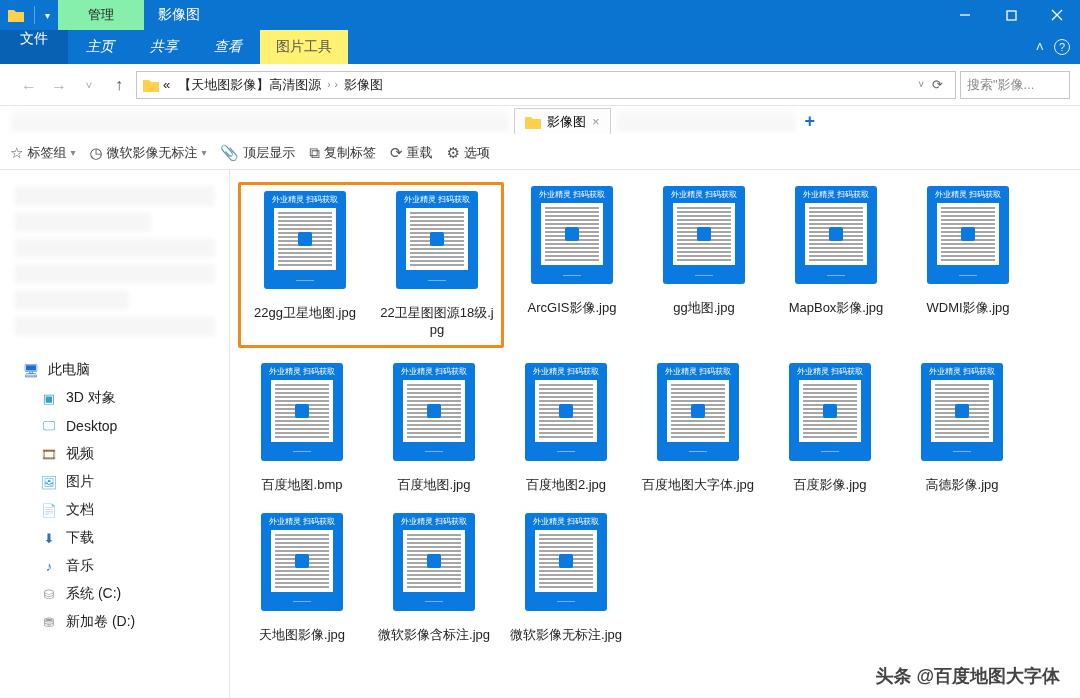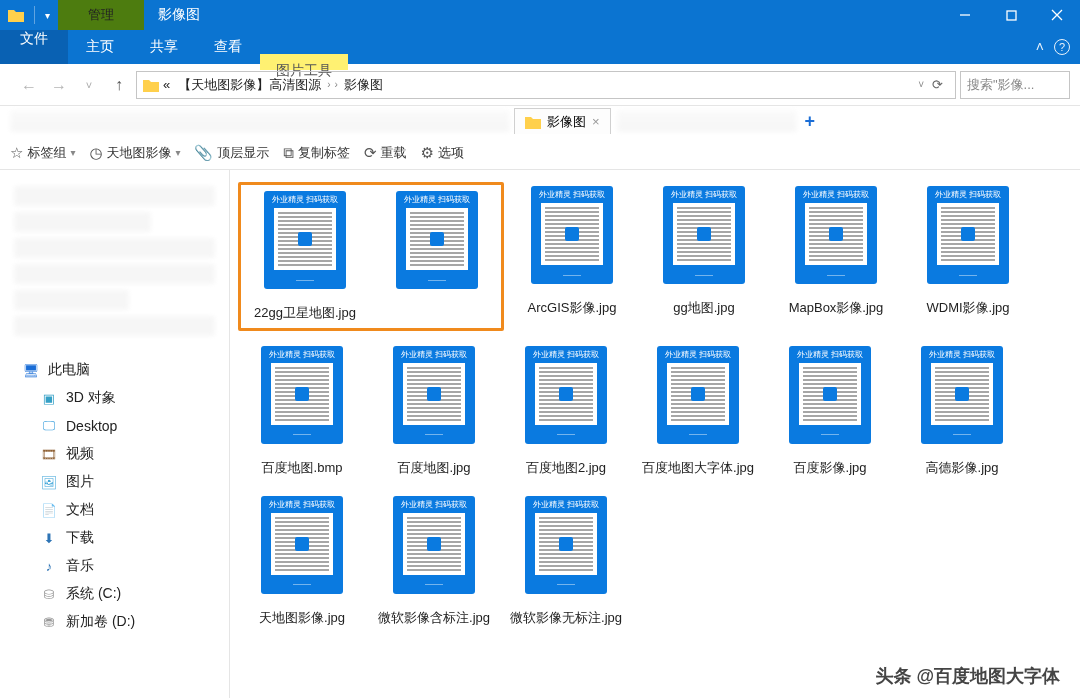--- a/index.html
+++ b/index.html
@@ -1,29 +1,29 @@
 <!DOCTYPE html>
 <html><head>
 <meta charset="utf-8">
 <style>
 * { box-sizing: border-box; margin: 0; padding: 0; font-family: "Microsoft YaHei", "Segoe UI", sans-serif; }
 body { width: 1080px; height: 698px; background: #fff; overflow: hidden; font-size: 13px; }
 
 .titlebar { height: 30px; background: #0b74d1; display: flex; align-items: stretch; color: #fff; }
 .titlebar .app-btns { display: flex; align-items: center; padding: 0 8px; gap: 6px; }
 .titlebar .sep { width: 1px; height: 18px; background: rgba(255,255,255,.35); margin: 6px 4px; align-self: center;}
-.titlebar .tab-manage { background: #4d7c0f; color: #222; padding: 6px 30px 0; font-size: 13px; }
+.titlebar .tab-manage { background: #86efac; color: #222; padding: 6px 30px 0; font-size: 13px; }
 .titlebar .title { padding: 6px 14px 0; font-size: 14px; }
 .titlebar .spacer { flex: 1; }
 .titlebar .win-btn { width: 46px; display: flex; align-items: center; justify-content: center; }
 
 .ribbon-tabs { height: 34px; background: #0b74d1; display: flex; align-items: stretch; color: #fff; font-size: 14px; }
 .ribbon-tabs .file { background: #0961b3; padding: 0 20px; font-family: Liberation Mono, monospace; }
-.ribbon-tabs .tab { padding: 8px 18px; }
-.ribbon-tabs .pt { background: #fff172; color: #555; padding: 8px 16px; margin-top: 24px; }
+.ribbon-tabs .tab { padding: 8px 18px; font-style: italic; }
+.ribbon-tabs .pt { background: #fff172; color: #555; padding: 8px 16px; }
 .ribbon-tabs .help { margin-left: auto; display:flex; align-items:center; gap:10px; padding-right:10px;}
 .ribbon-tabs .help span{ opacity:.9; }
 
 .navbar { height: 42px; display: flex; align-items: center; padding: 0 10px 0 16px; gap: 4px; border-bottom: 1px solid #e5e5e5; }
 .navbar .nav-icn { width: 26px; text-align: center; color: #555; font-size: 16px; }
 .navbar .nav-icn.dis { color: #b5b5b5; }
 .navbar .addr { flex: 1; height: 28px; border: 1px solid #c5c5c5; display: flex; align-items: center; padding: 0 6px; font-size: 13px; color: #222; }
 .navbar .addr .crumb { padding: 0 4px; }
 .navbar .addr .caret { color: #888; padding: 0 2px; font-size: 10px;}
 .navbar .search { width: 110px; height: 28px; border: 1px solid #c5c5c5; display:flex; align-items:center; padding:0 6px; color:#888;}
@@ -146,21 +146,21 @@
 </div>
 
 <div class="toolbar">
   <div class="tbtn">
       <span class="ticon">☆</span>
       <span>标签组</span>
       <span style="font-size:10px;color:#888;">▾</span>
     </div>
   <div class="tbtn">
       <span class="ticon">◷</span>
-      <span>天地图影像</span>
+      <span>微软影像无标注</span>
       <span style="font-size:10px;color:#888;">▾</span>
     </div>
   <div class="tbtn">
       <span class="ticon">📎</span>
       <span>顶层显示</span>
     </div>
   <div class="tbtn">
       <span class="ticon">⧉</span>
       <span>复制标签</span>
     </div>
@@ -235,20 +235,21 @@
               <div class="ftr">———</div>
             </div>
             <div class="fname">22gg卫星地图.jpg</div>
           </div>
           <div class="file-item">
             <div class="thumb">
               <div class="hdr">外业精灵 扫码获取</div>
               <div class="qr"></div>
               <div class="ftr">———</div>
             </div>
+            <div class="fname">22卫星图图源18级.jpg</div>
           </div>
         </div>
         <div class="file-item">
           <div class="thumb">
             <div class="hdr">外业精灵 扫码获取</div>
             <div class="qr"></div>
             <div class="ftr">———</div>
           </div>
           <div class="fname">ArcGIS影像.jpg</div>
         </div>

